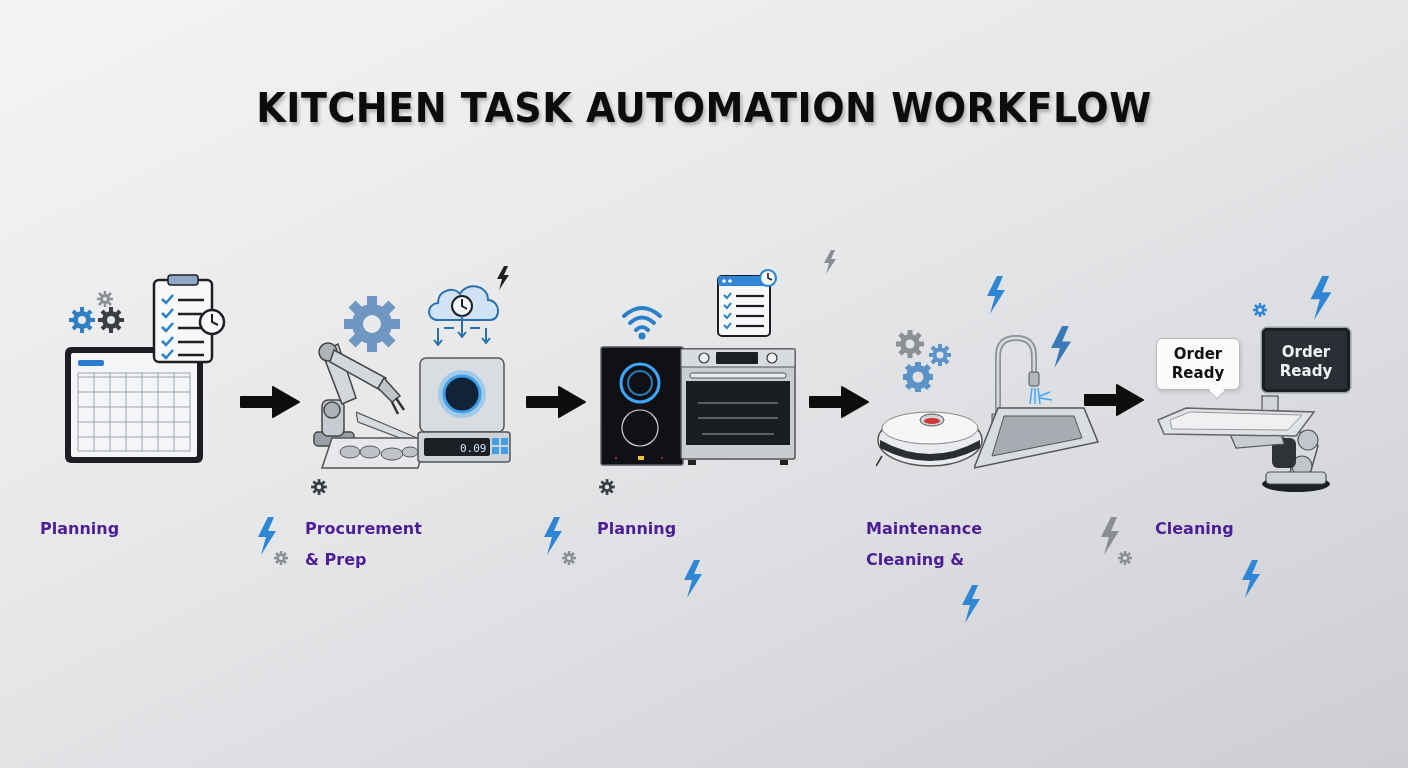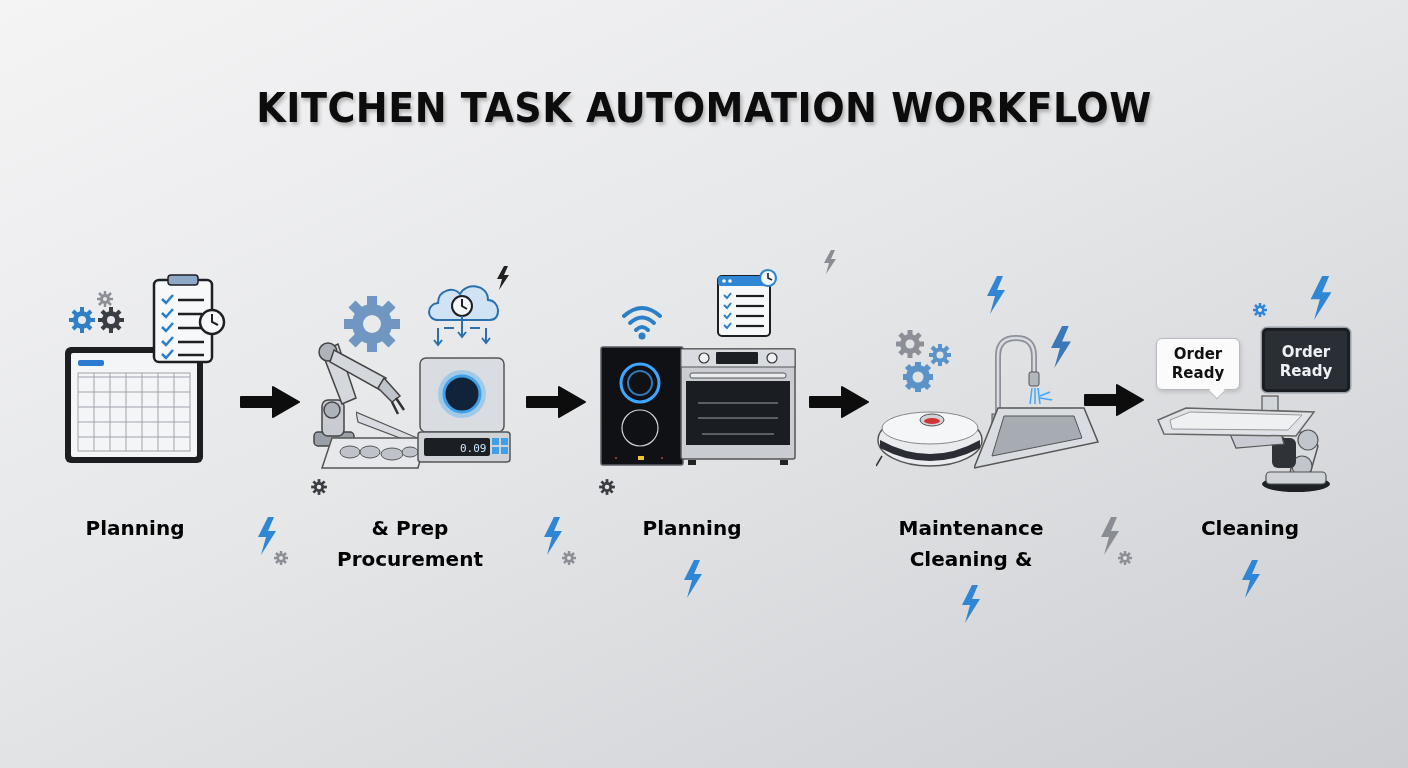--- a/index.html
+++ b/index.html
@@ -13,24 +13,24 @@
     position: absolute; left: 0; top: 84px; width: 1408px;
     text-align: center;
     font-family: "DejaVu Sans", sans-serif;
     font-weight: 700; font-size: 41px; letter-spacing: 0.5px;
     color: #0c0c0c;
     text-shadow: 2px 3px 4px rgba(0,0,0,0.25);
     transform: scaleX(0.93);
   }
   .stage-ill { position: absolute; }
   .stage-label {
-    position: absolute; text-align: center;
+    position: absolute; text-align: left;
     font-family: "DejaVu Sans", sans-serif;
-    font-weight: 700; font-size: 20px; line-height: 31px;
-    color: #000000;
+    font-weight: 700; font-size: 16px; line-height: 31px;
+    color: #4c1d95;
   }
   .arrow { position: absolute; width: 62px; height: 34px; }
   .deco { position: absolute; }
   .bubble {
     position: absolute; background: #fbfbfc; border: 1.5px solid #b7babf;
     border-radius: 6px; text-align: center;
     font-family: "DejaVu Sans", sans-serif; font-weight: 700;
     font-size: 15px; line-height: 19px; color: #111;
     box-shadow: 1px 2px 4px rgba(0,0,0,0.15);
   }
@@ -217,22 +217,22 @@
         <line x1="8" y1="1" x2="8" y2="15"></line>
         <line x1="1" y1="8" x2="15" y2="8"></line>
         <line x1="3" y1="3" x2="13" y2="13"></line>
         <line x1="13" y1="3" x2="3" y2="13"></line>
       </g>
       <circle cx="8" cy="8" r="4.5" fill="#3a3d42"></circle>
       <circle cx="8" cy="8" r="2" fill="#e6e7e9"></circle>
     </svg>
 </div>
 <div class="stage-label" style="left:305px;top:513px;width:210px;">
+  <div>Procurement</div>
   <div>&amp; Prep</div>
-  <div>Procurement</div>
 </div>
 
 <svg class="arrow" style="left:525px;top:385px" viewBox="0 0 62 34">
     <path d="M2,12 H34 V2 L60,17 L34,32 V22 H2 Z" fill="#0d0d0d" stroke="#0d0d0d" stroke-width="2" stroke-linejoin="round"></path>
   </svg>
 
 <svg class="deco" style="left:542px;top:517px" width="22" height="38" viewBox="0 0 22 38">
     <path d="M12,0 L2,20 H10 L5,38 L20,14 H12 L18,0 Z" fill="#2f86d4"></path>
   </svg>
 <svg class="deco" style="left:561px;top:550px" width="16" height="16" viewBox="0 0 16 16">

